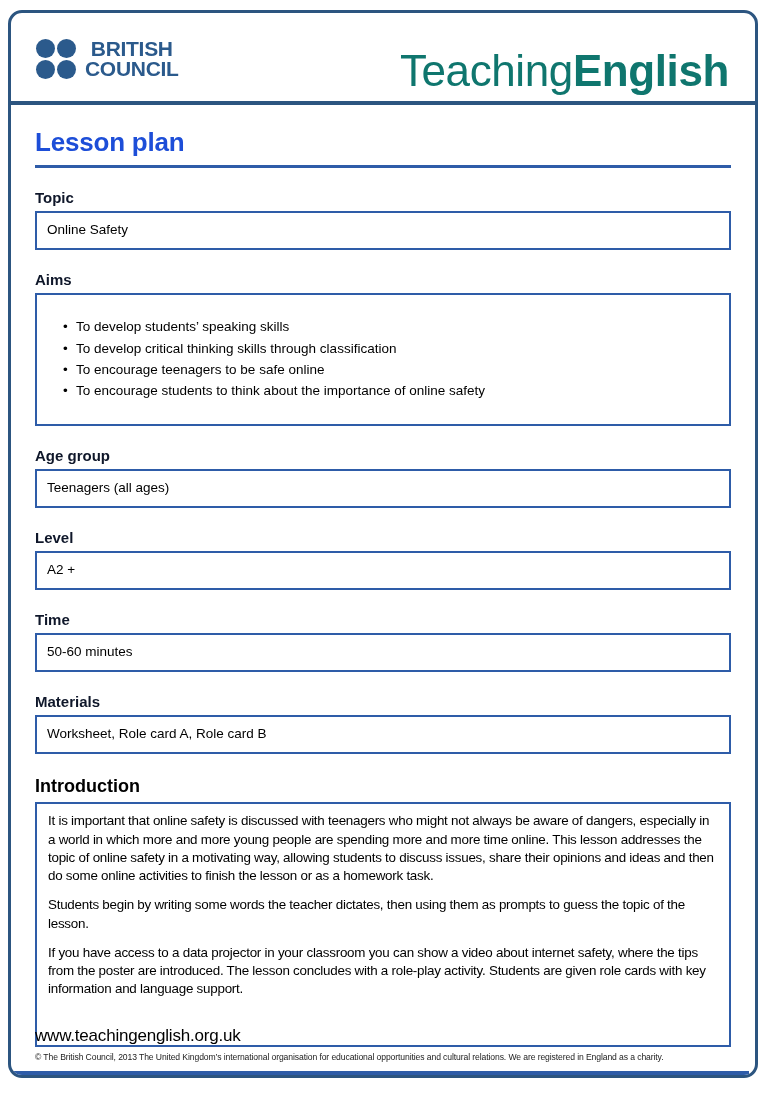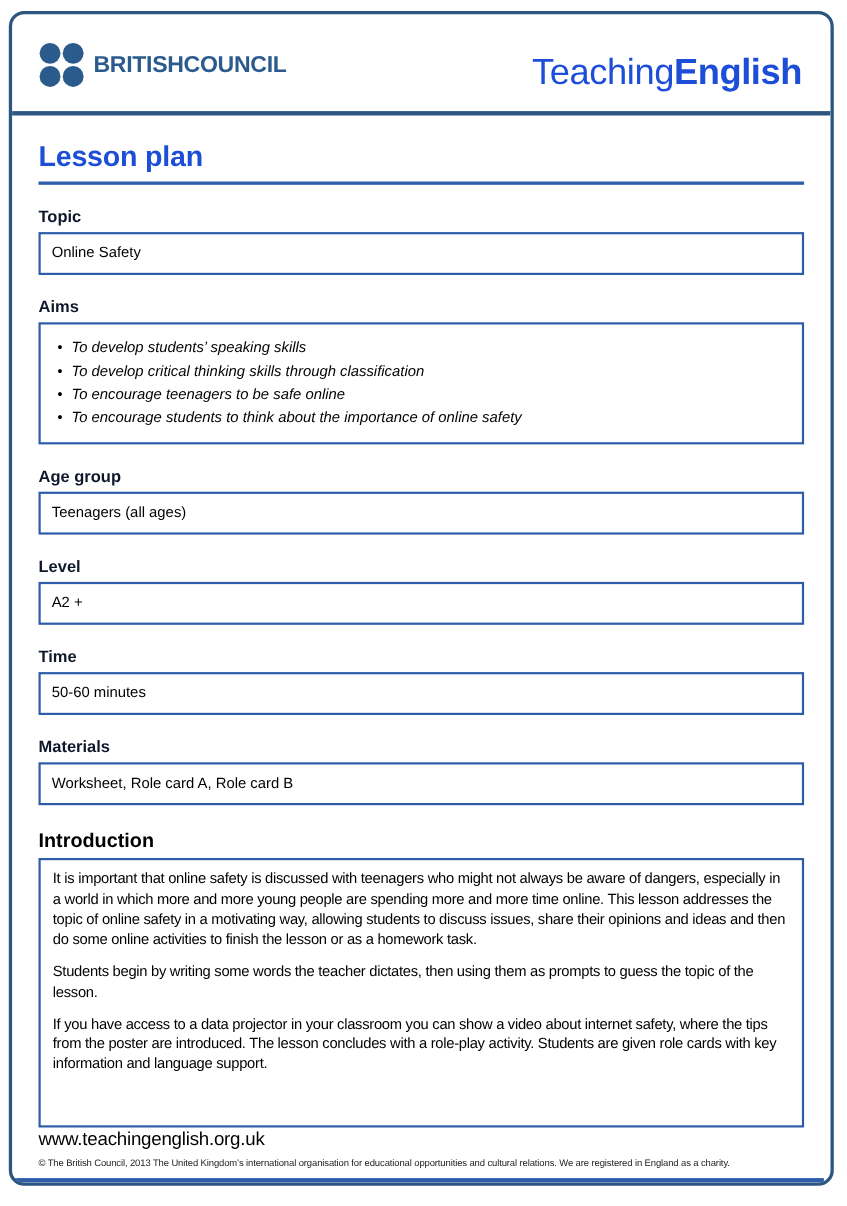--- a/index.html
+++ b/index.html
@@ -58,38 +58,39 @@
     margin-right: 9px;
   }
   .bc-dot {
     width: 19px;
     height: 19px;
     border-radius: 50%;
     background: #2B5A8C;
   }
   .bc-words {
     display: flex;
-    flex-direction: row;
+    flex-direction: column;
     justify-content: center;
     line-height: 0.94;
+    align-items: center;
   }
   .bc-words span {
     font-family: "Liberation Sans", sans-serif;
     font-weight: bold;
     font-size: 21px;
     letter-spacing: -0.3px;
     color: #2B5A8C;
   }
 
   .te-logo {
     position: absolute;
     right: 26px;
     top: 33px;
-    font-size: 33px;
-    color: #1d4ed8;
+    font-size: 44px;
+    color: #0f766e;
     white-space: nowrap;
     letter-spacing: -0.4px;
   }
   .te-light { font-weight: 300; }
   .te-bold  { font-weight: bold; }
 
   
   .body-area {
     position: relative;
     padding: 0 24px;
@@ -118,24 +119,23 @@
   }
   .field-box {
     border: 2px solid #2E5CA8;
     box-sizing: border-box;
     padding: 8px 2px 9px 10px;
     font-size: 13.5px;
     line-height: 1.35;
   }
 
   .aims-list {
-    margin: 0;
+    margin: 11px;
     padding: 2px 0 2px 0;
     list-style: none;
-    font-style: italic;
   }
   .aims-list li {
     font-size: 13.5px;
     line-height: 1.58;
     padding-left: 18px;
     position: relative;
   }
   .aims-list li::before {
     content: "\2022";
     position: absolute;

